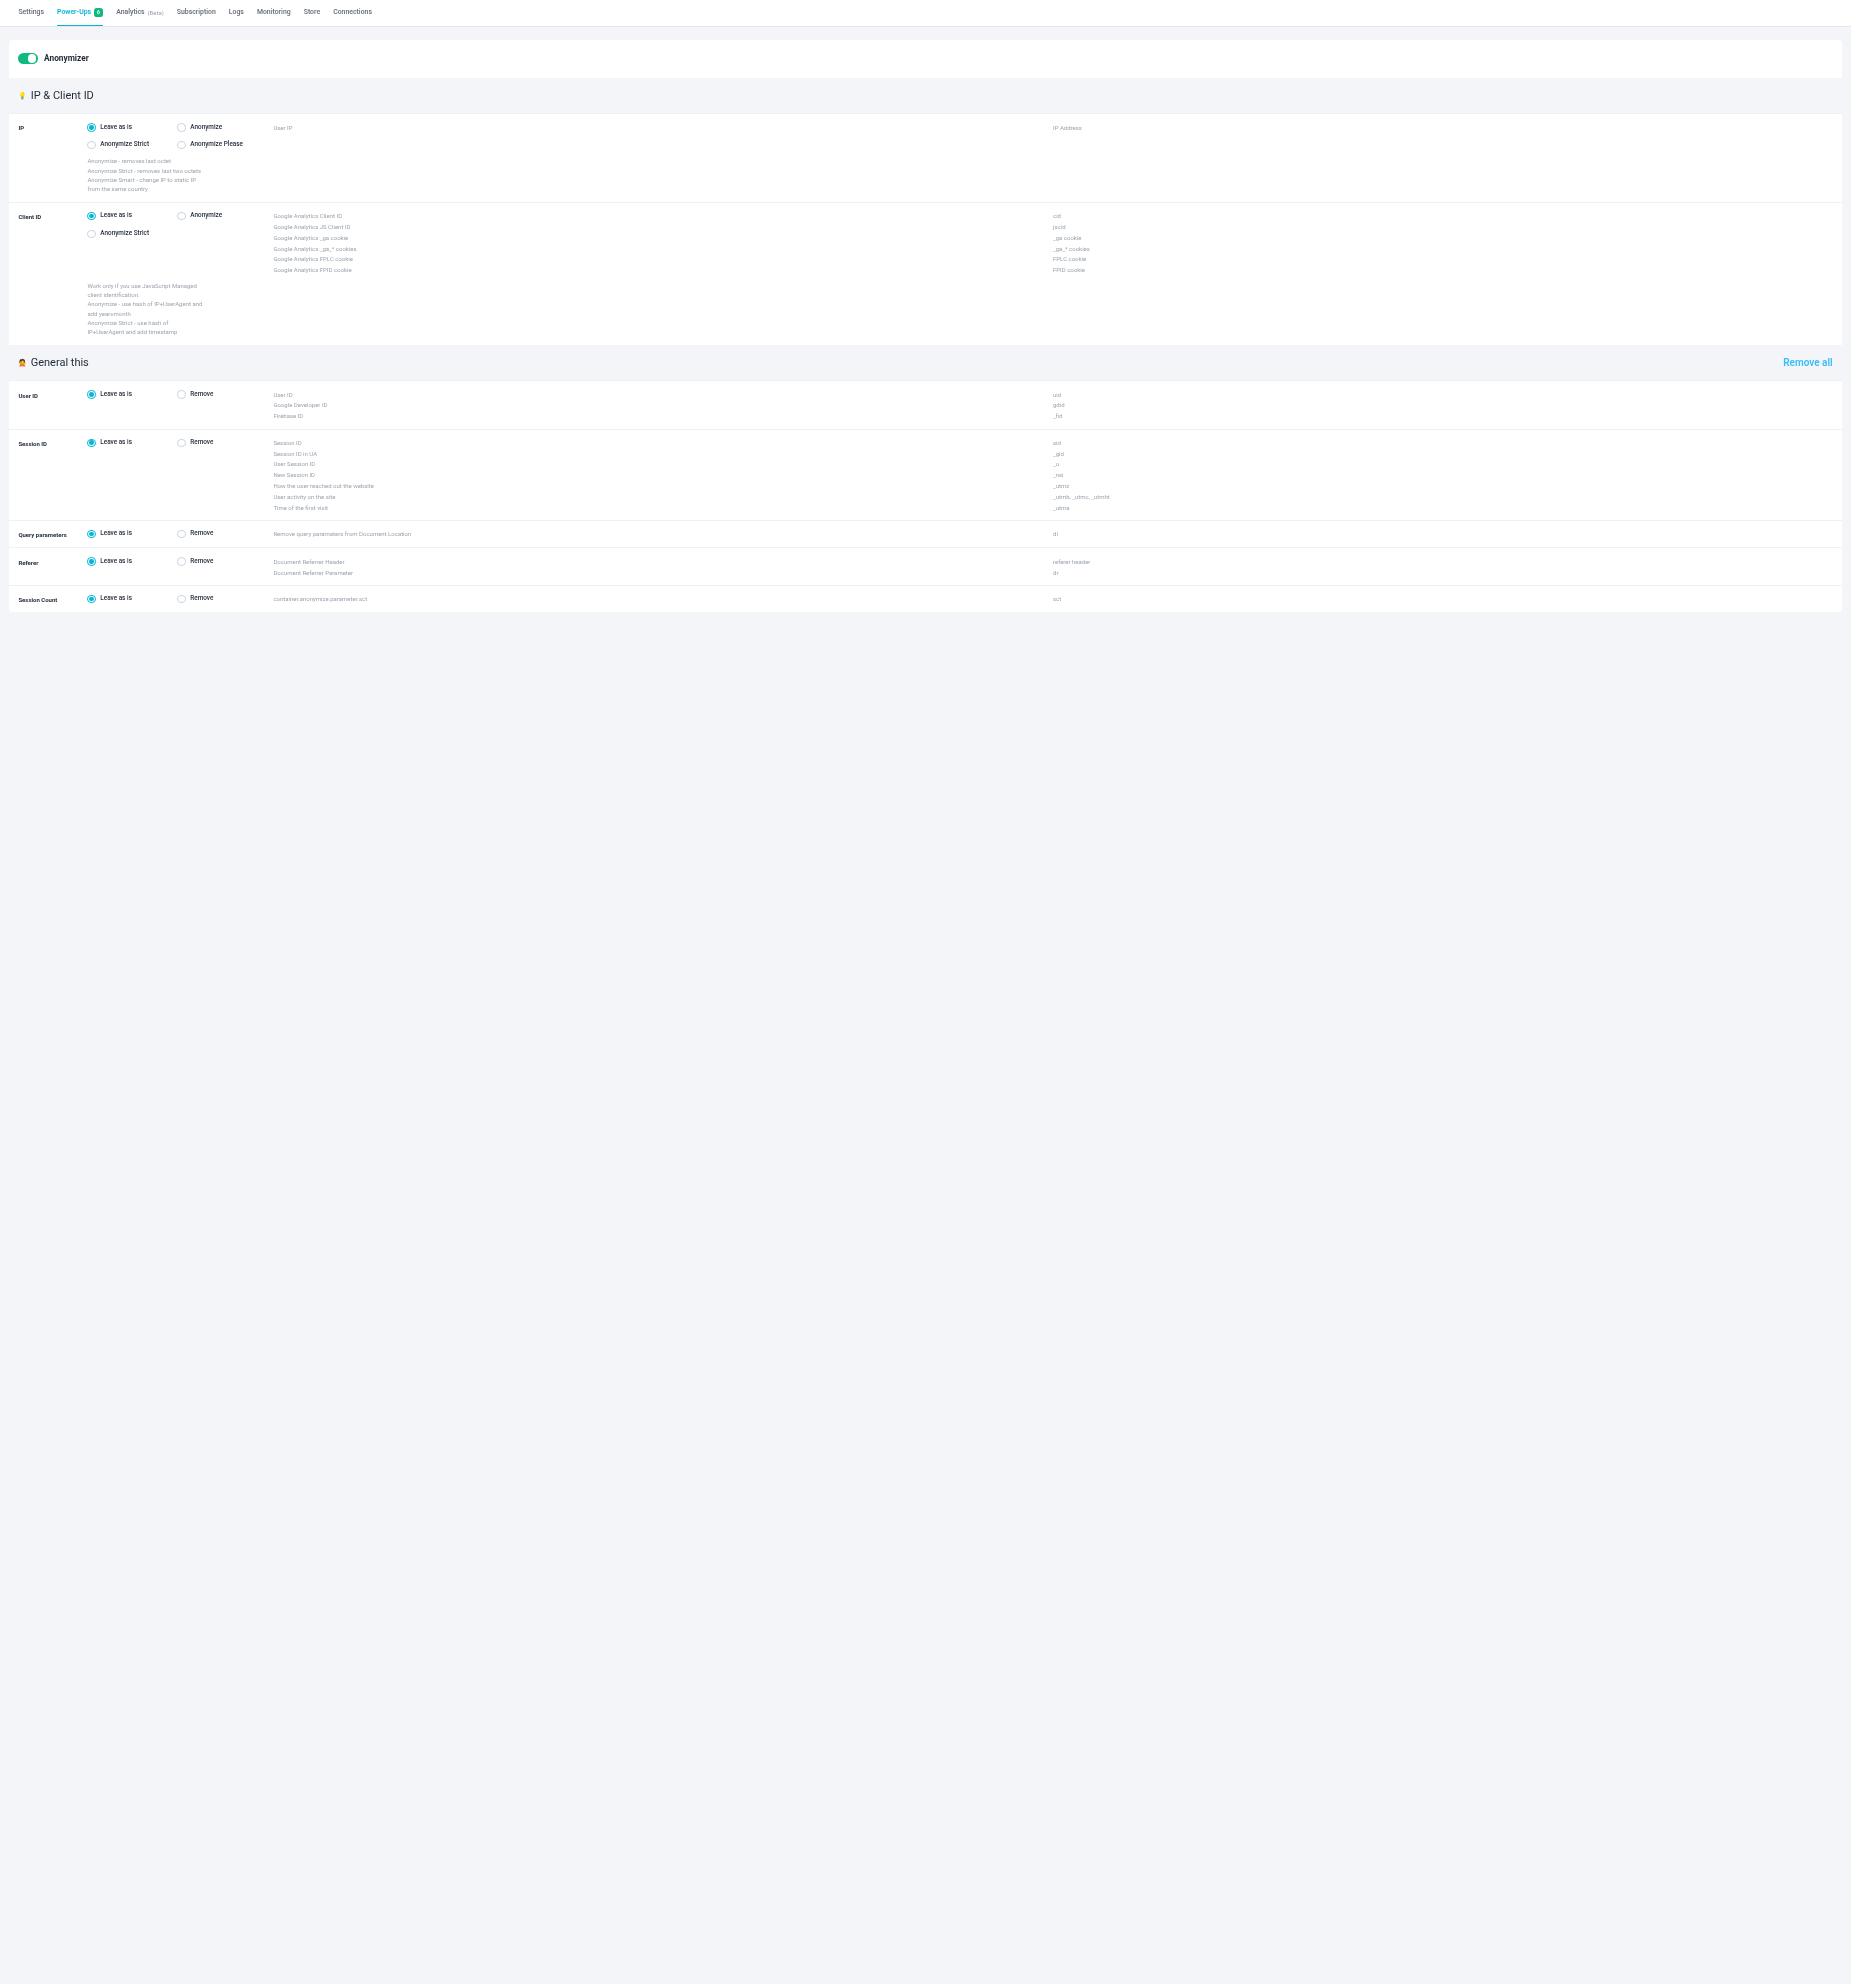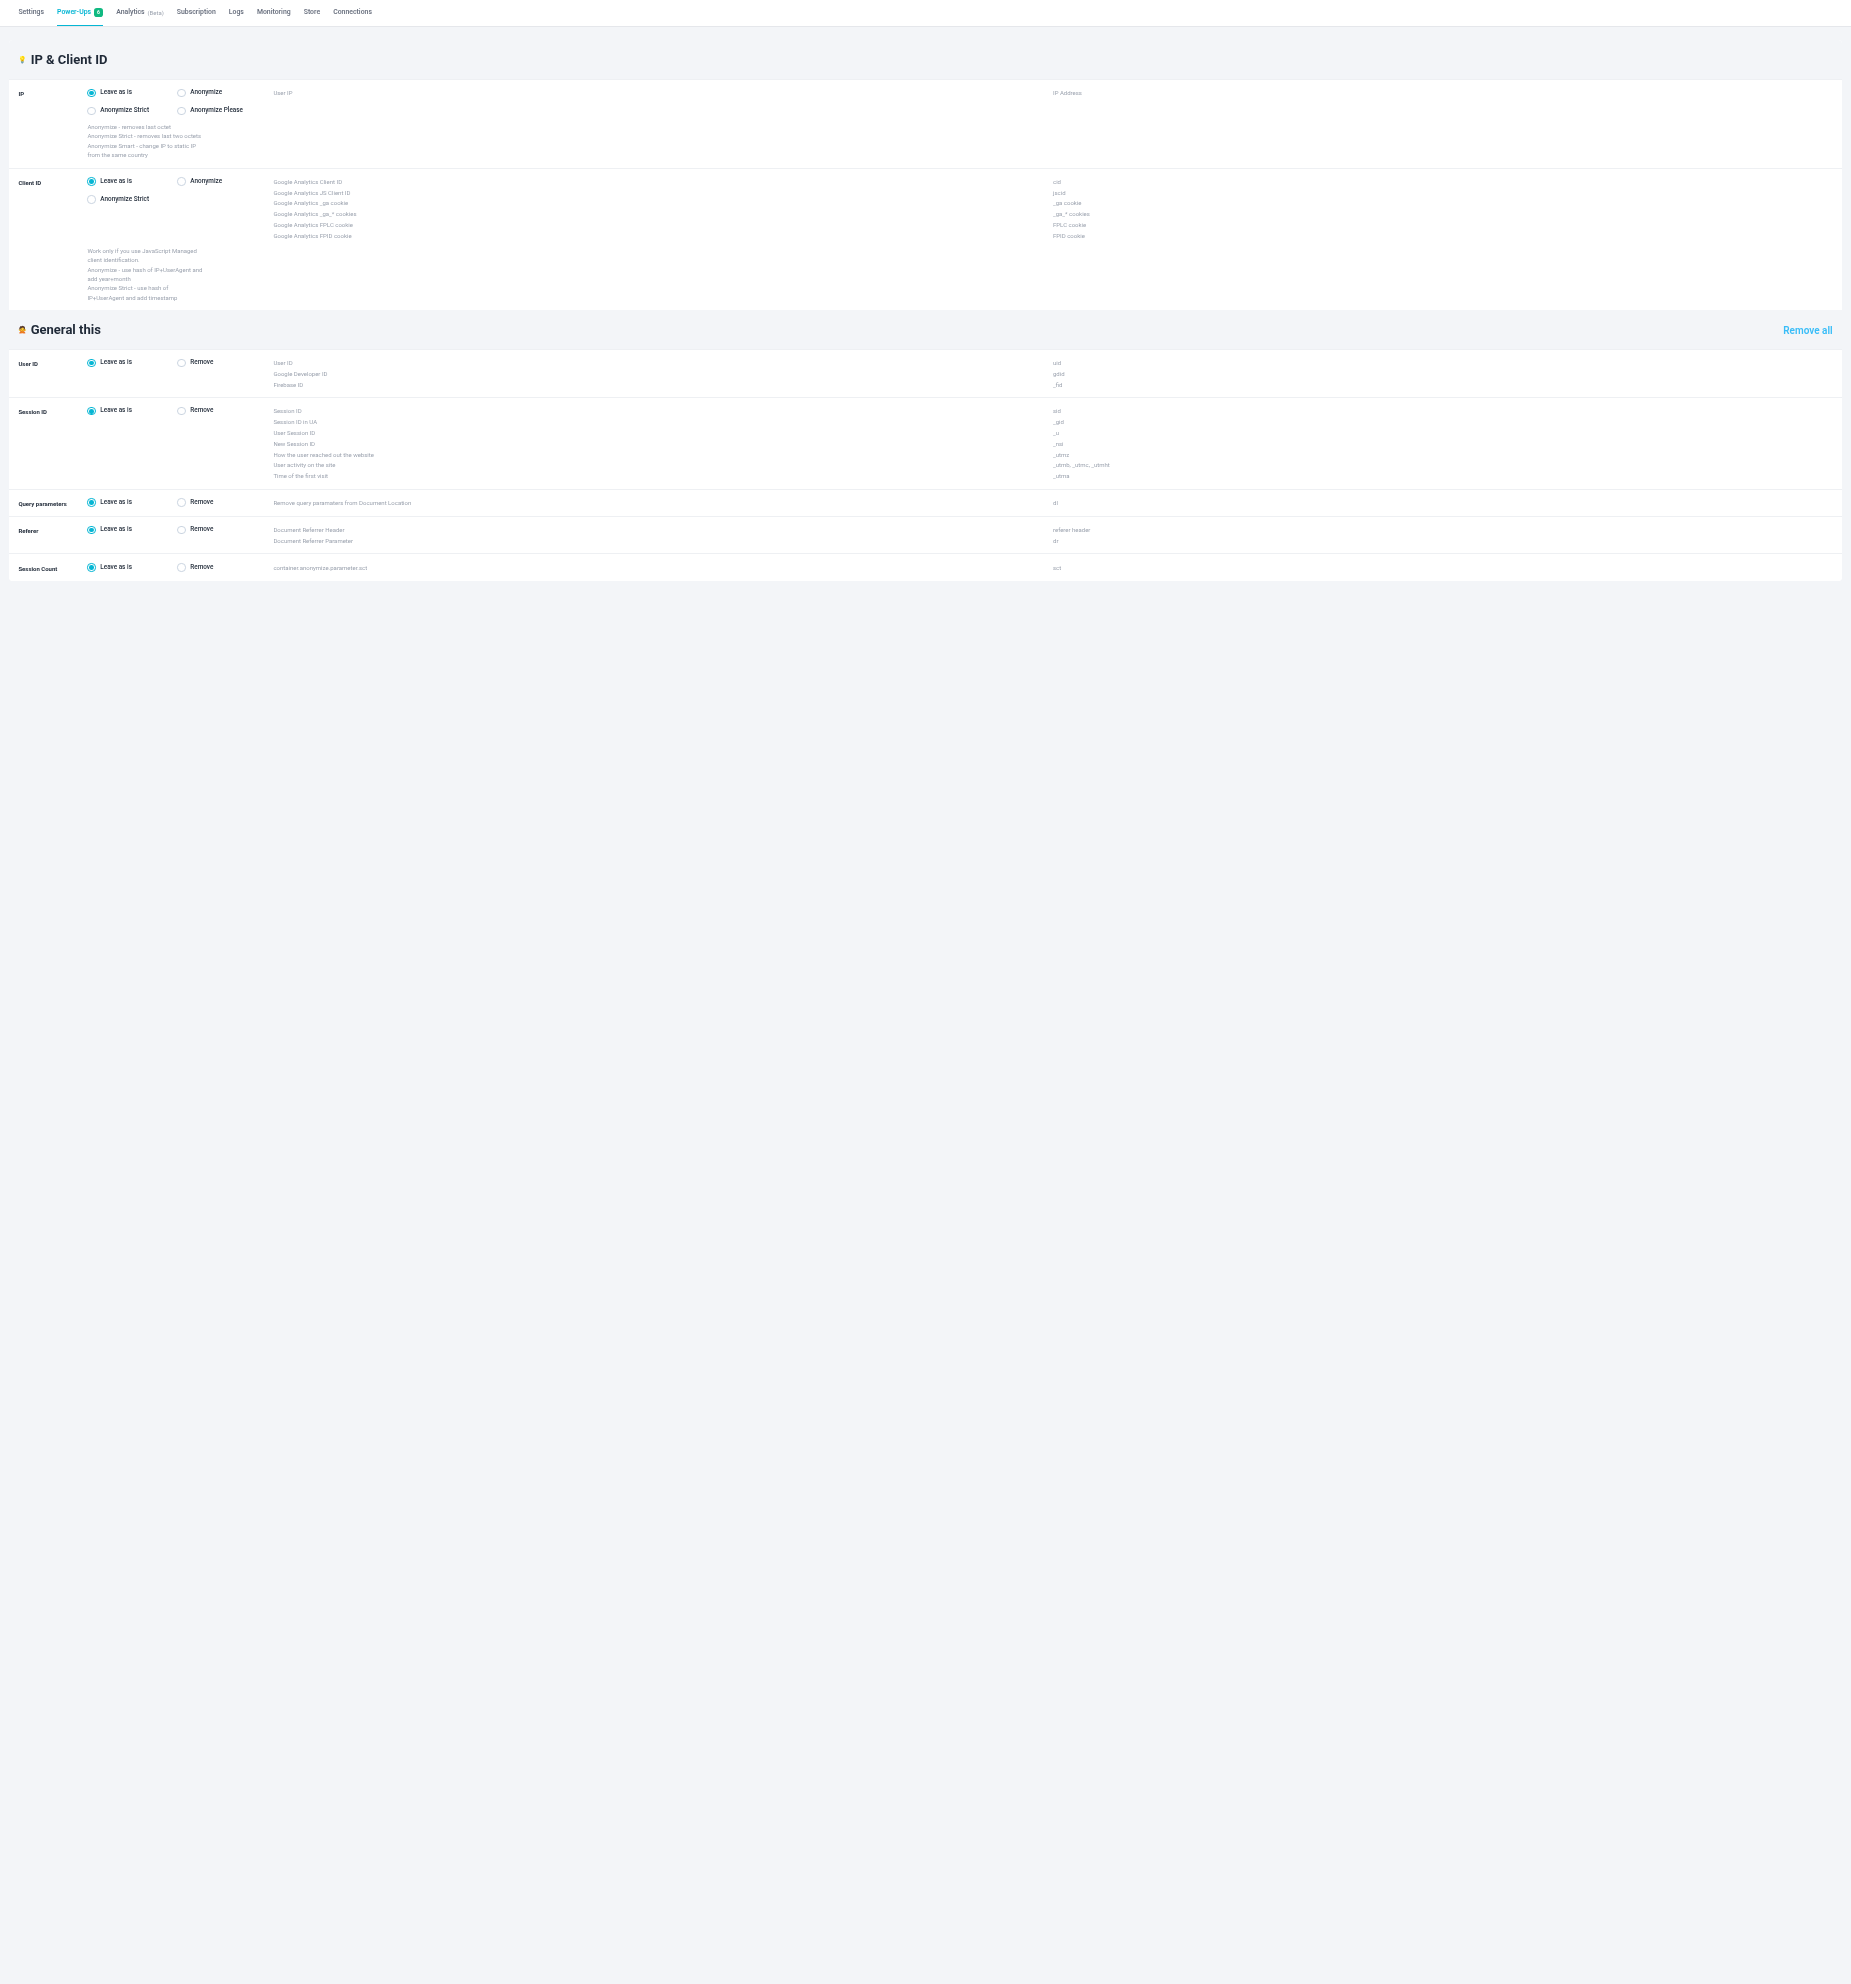--- a/index.html
+++ b/index.html
@@ -106,22 +106,22 @@
       display: flex;
       align-items: center;
       justify-content: space-between;
     }
     .section-title-wrap {
       display: flex;
       align-items: center;
       gap: 3.7px;
     }
     .section-title {
-      font-size: 13px;
-      font-weight: 700;
+      font-size: 11px;
+      font-weight: 400;
       color: #1f2937;
     }
     .section-icon {
       font-size: 6.9px;
     }
     .remove-all {
       color: #38bdf8;
       font-weight: 600;
       cursor: pointer;
       font-size: 10px;
@@ -230,20 +230,24 @@
         <div class="tab">
           <span>Store</span>
         </div>
         <div class="tab">
           <span>Connections</span>
         </div>
       </div>
   </div>
 
   <div class="main-card">
+    <div class="card-header">
+      <div class="toggle"></div>
+      <div class="card-title">Anonymizer</div>
+    </div>
 
     <div id="sections-mount">
         <div class="section-header">
           <div class="section-title-wrap">
             <span class="section-icon">💡</span>
             <span class="section-title">IP &amp; Client ID</span>
           </div>
         </div>
         <div class="param-row">
           <div class="param-label">IP</div>

